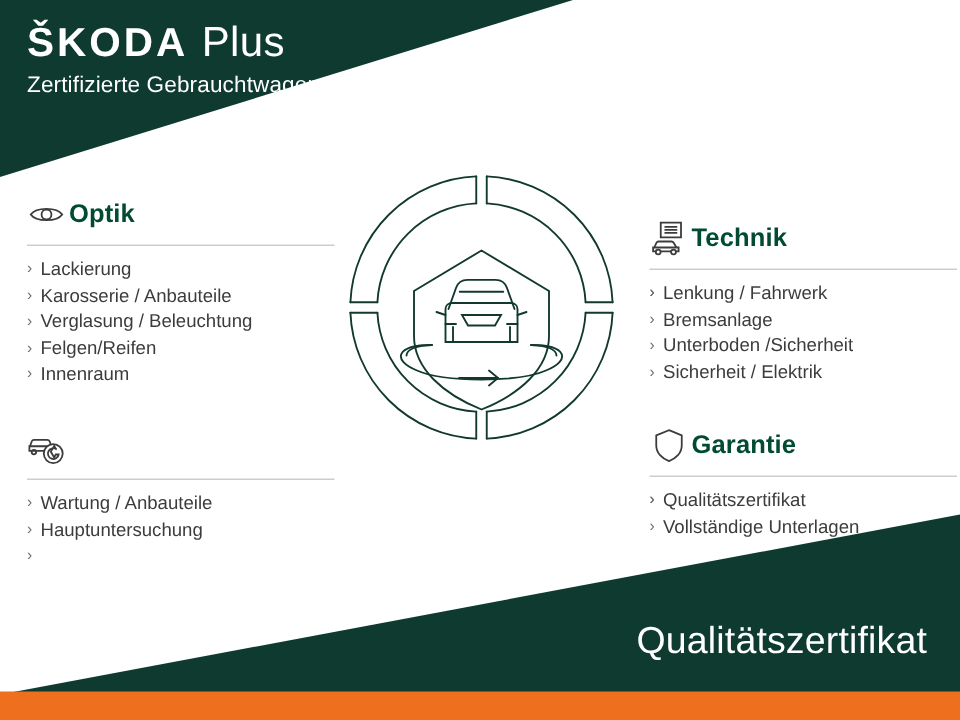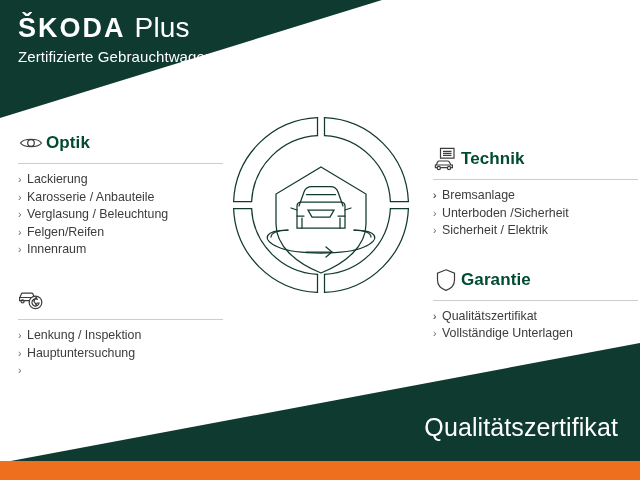--- a/index.html
+++ b/index.html
@@ -179,21 +179,21 @@
             <path d="M1.6 11.5 L17 11.5 L17 14.6 L1.6 14.6 Z"></path>
             <circle cx="4.6" cy="15.4" r="1.5"></circle>
             <circle cx="14" cy="15.4" r="1.5"></circle>
             <circle cx="17.5" cy="16.4" r="6.3" fill="#ffffff"></circle>
             <path d="M19.8 13.6 a3.6 3.6 0 1 0 1.3 3.4 l-1.9 0 l-1.1 1.9 l-2.2 -3.8 l2.2 -3.8 l1.1 1.9 z"></path>
           </svg>
         </span>
       </div>
       <div class="group-rule"></div>
       <ul class="group-list">
-        <li><span class="chev">›</span><span>Lenkung / Inspektion</span></li>
+        <li><span class="chev">›</span><span>Wartung / Anbauteile</span></li>
         <li><span class="chev">›</span><span>Hauptuntersuchung</span></li>
         <li><span class="chev">›</span></li>
       </ul>
     </div>
 
   </div>
 
   <div class="col col-right" style="top:144px;">
 
     <div class="group">
@@ -206,21 +206,21 @@
             <path d="M2.4 19 L19.4 19 L19.4 21.6 L2.4 21.6 Z"></path>
             <circle cx="5.8" cy="22" r="1.6" fill="#ffffff"></circle>
             <circle cx="16" cy="22" r="1.6" fill="#ffffff"></circle>
           </svg>
         </span>
         <span class="group-title">Technik</span>
       </div>
       <div class="group-rule"></div>
       <ul class="group-list">
         <li><span class="chev">›</span></li>
-        <li><span class="chev">›</span></li>
+        <li><span class="chev">›</span><span>Lenkung / Fahrwerk</span></li>
         <li><span class="chev">›</span><span>Bremsanlage</span></li>
         <li><span class="chev">›</span><span>Unterboden /Sicherheit</span></li>
         <li><span class="chev">›</span><span>Sicherheit / Elektrik</span></li>
       </ul>
     </div>
 
     <div class="group" style="margin-top:25px;">
       <div class="group-head">
         <span class="group-icon">
           <svg viewBox="0 0 26 26" fill="none" stroke="#3c3c3c" stroke-width="1.2">

